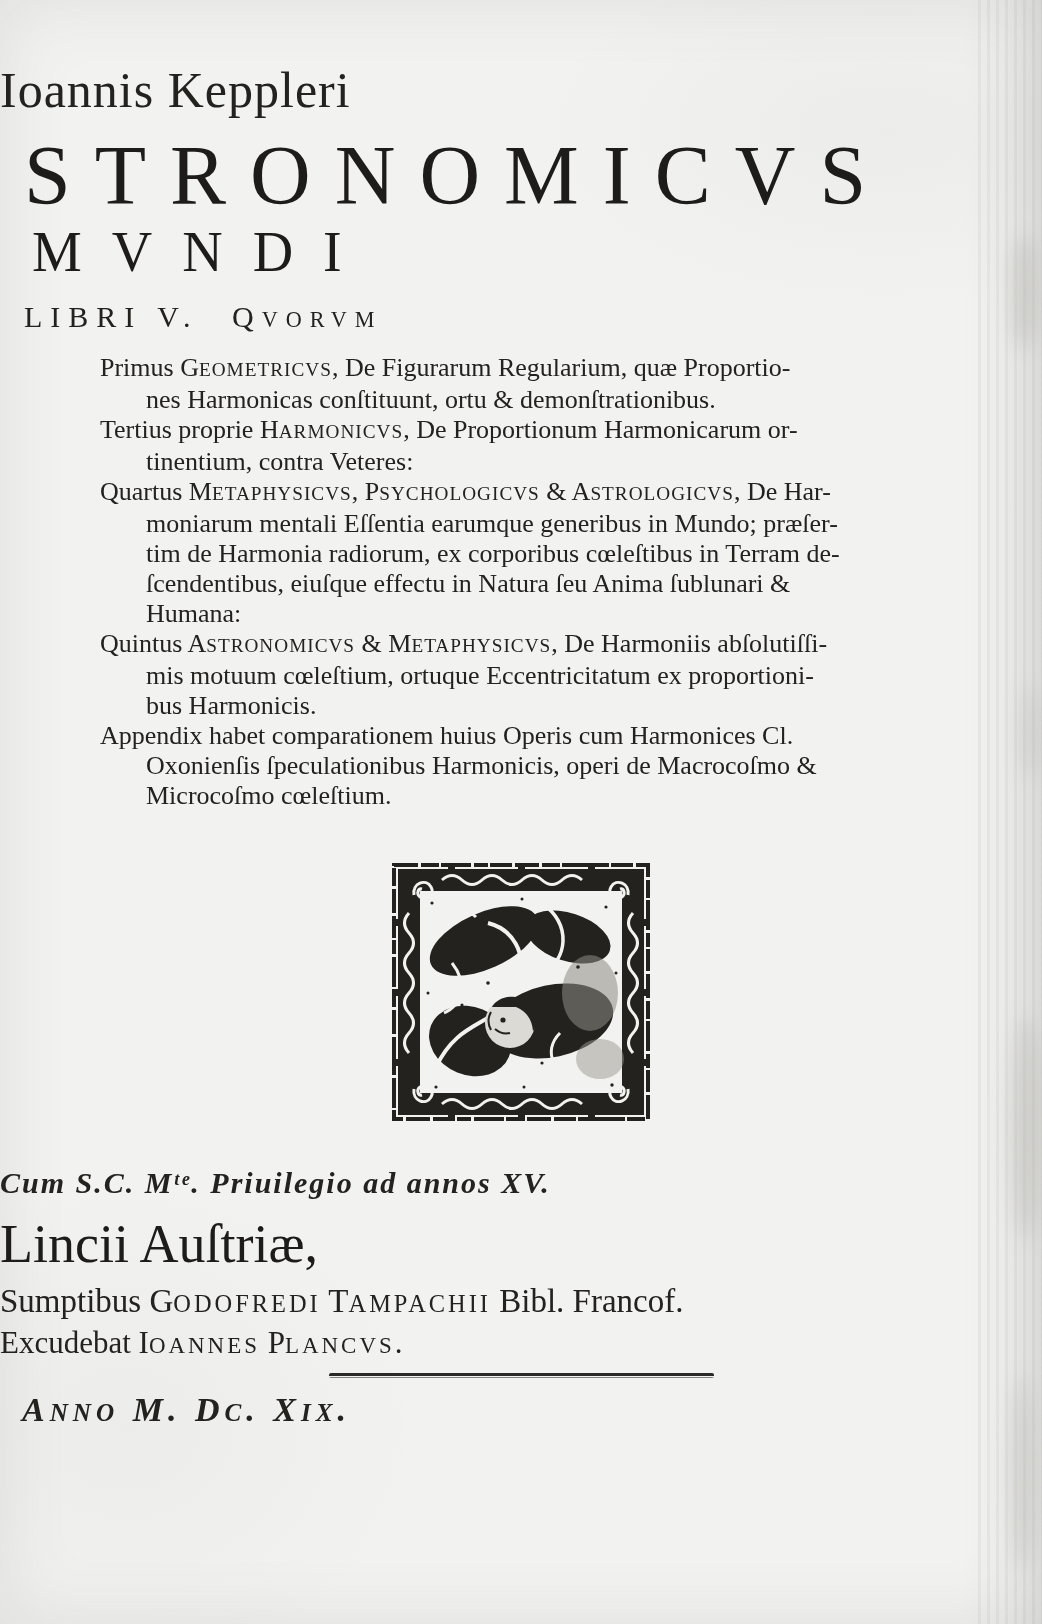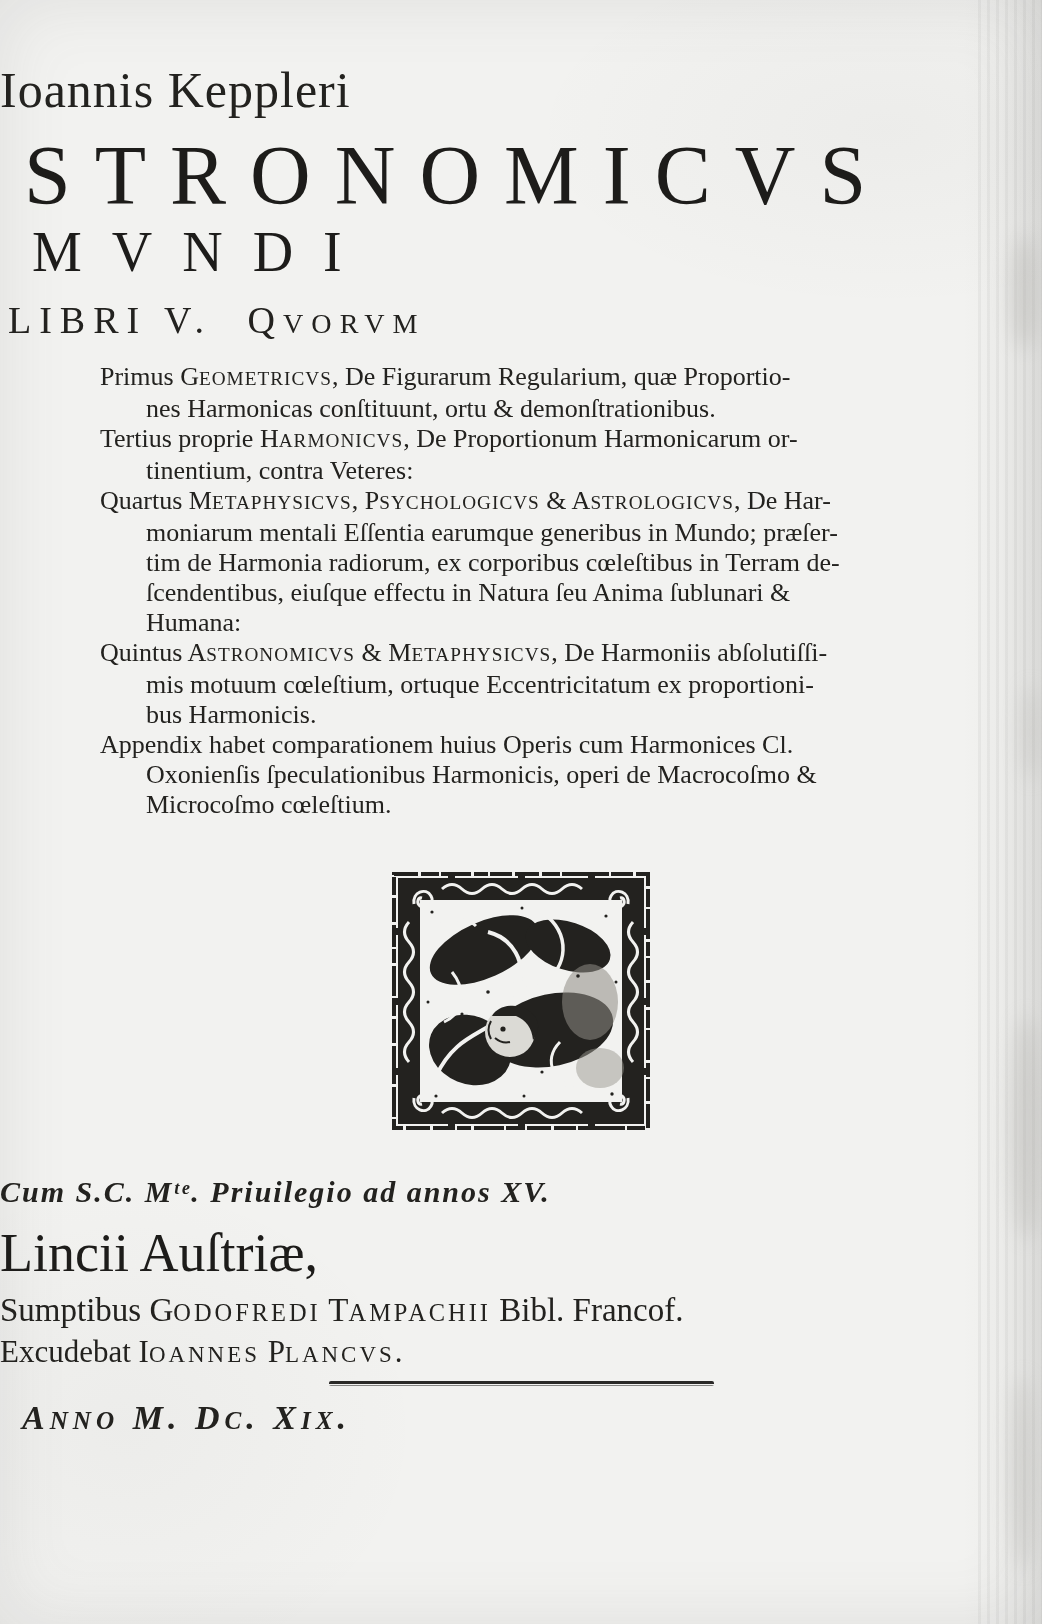--- a/index.html
+++ b/index.html
@@ -44,22 +44,22 @@
     white-space:nowrap;
   }
   .sub-title{
     margin-top:6px;
     font-size:56px;line-height:1;
     letter-spacing:30px;padding-left:32px;
     color:#1d1c1a;
   }
   .books-heading{
     margin-top:20px;
-    font-size:38px;line-height:1.1;
-    letter-spacing:8px;padding-left:8px;
+    font-size:30px;line-height:1.1;
+    letter-spacing:8px;padding-left:24px;
     color:#23221f;
     white-space:nowrap;
   }
   .books-heading .part{display:inline-block;}
   .books-heading .part+.part{margin-left:18px;}
 
   .book-list{
     margin:20px auto 0 auto;
     width:842px;
     font-size:26px;line-height:30px;

